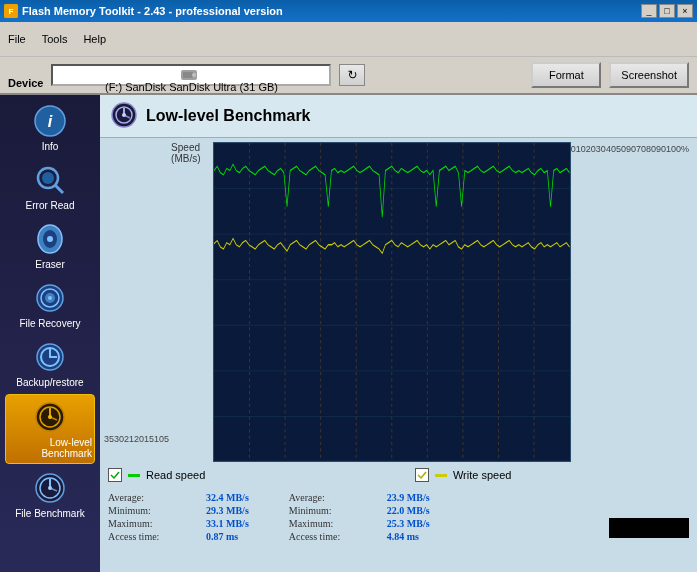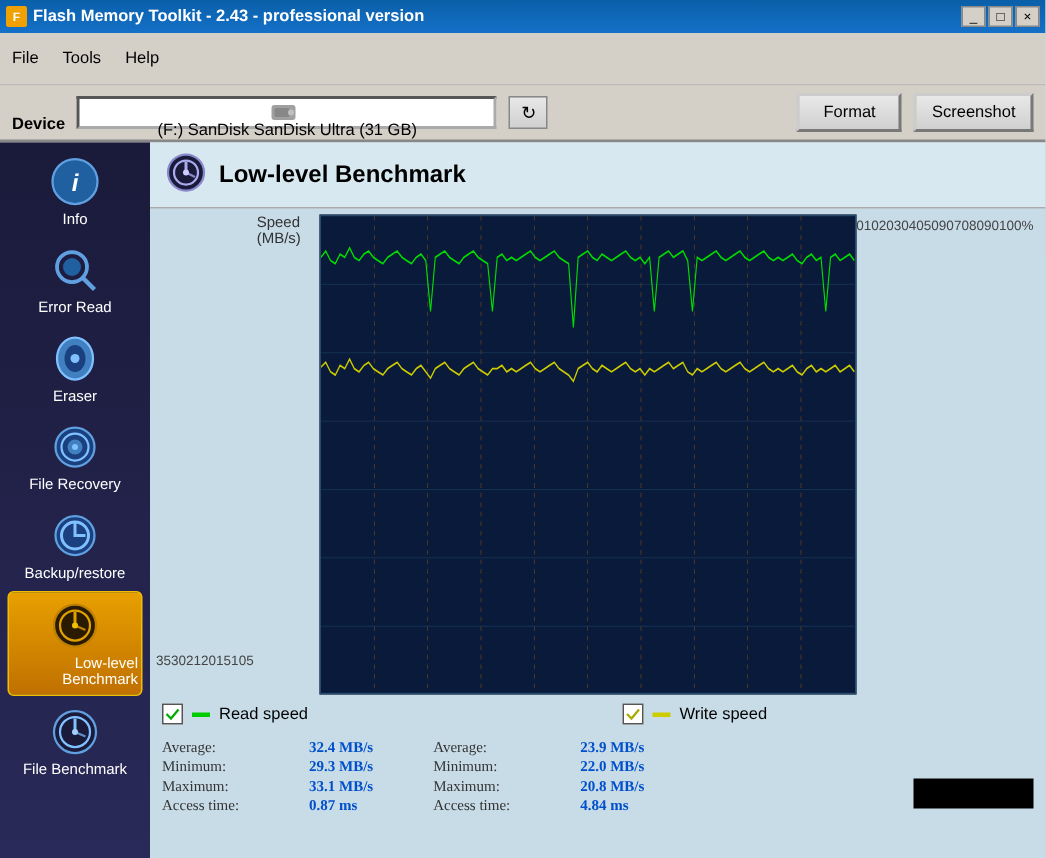--- a/index.html
+++ b/index.html
@@ -311,21 +311,21 @@
         <div class="stat-row">
           <span class="stat-label">Average:</span>
           <span class="stat-value">23.9 MB/s</span>
         </div>
         <div class="stat-row">
           <span class="stat-label">Minimum:</span>
           <span class="stat-value">22.0 MB/s</span>
         </div>
         <div class="stat-row">
           <span class="stat-label">Maximum:</span>
-          <span class="stat-value">20.8 MB/s</span>
+          <span class="stat-value">25.3 MB/s</span>
         </div>
         <div class="stat-row">
           <span class="stat-label">Access time:</span>
           <span class="stat-value">4.84 ms</span>
         </div>
       </div>
       <div style="flex:1;"></div>
 
       <div style="width:80px; height:20px; background:#000; align-self:flex-end; margin-bottom:4px;"></div>
     </div>

